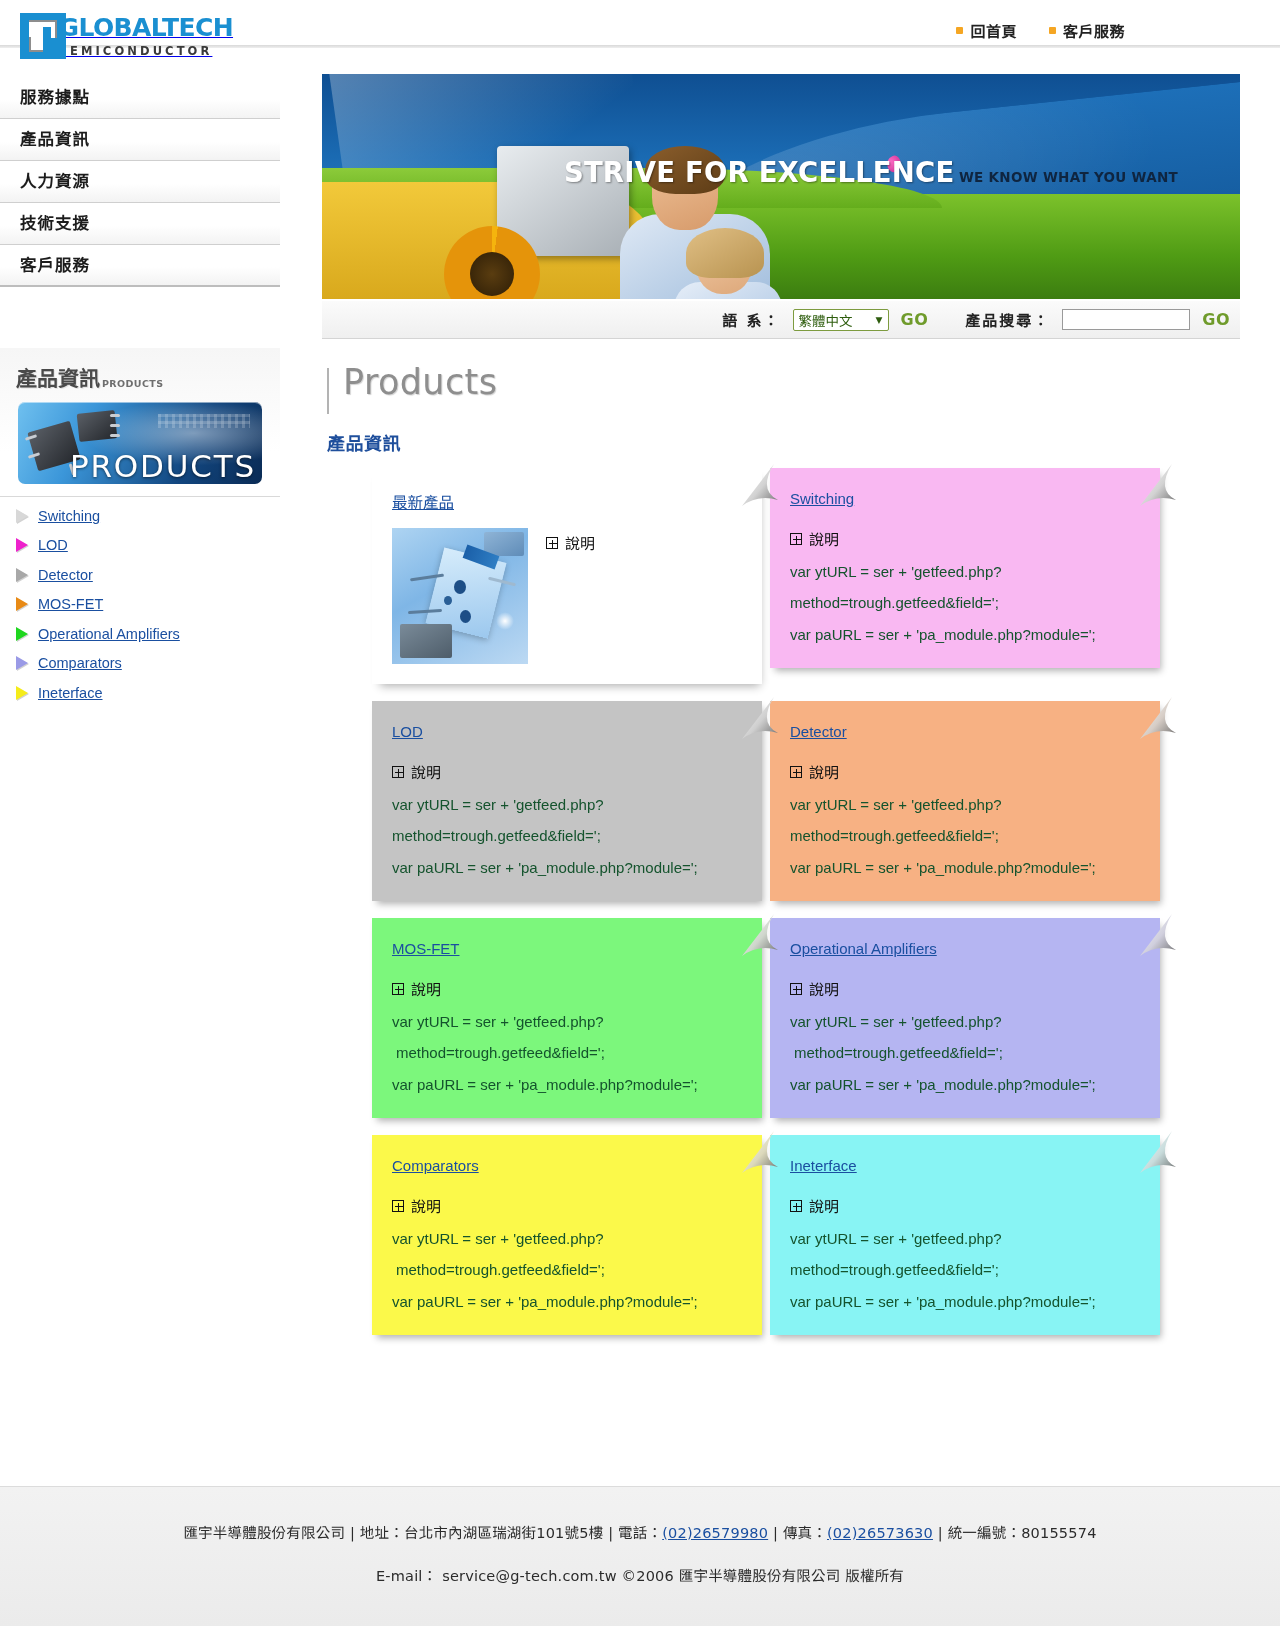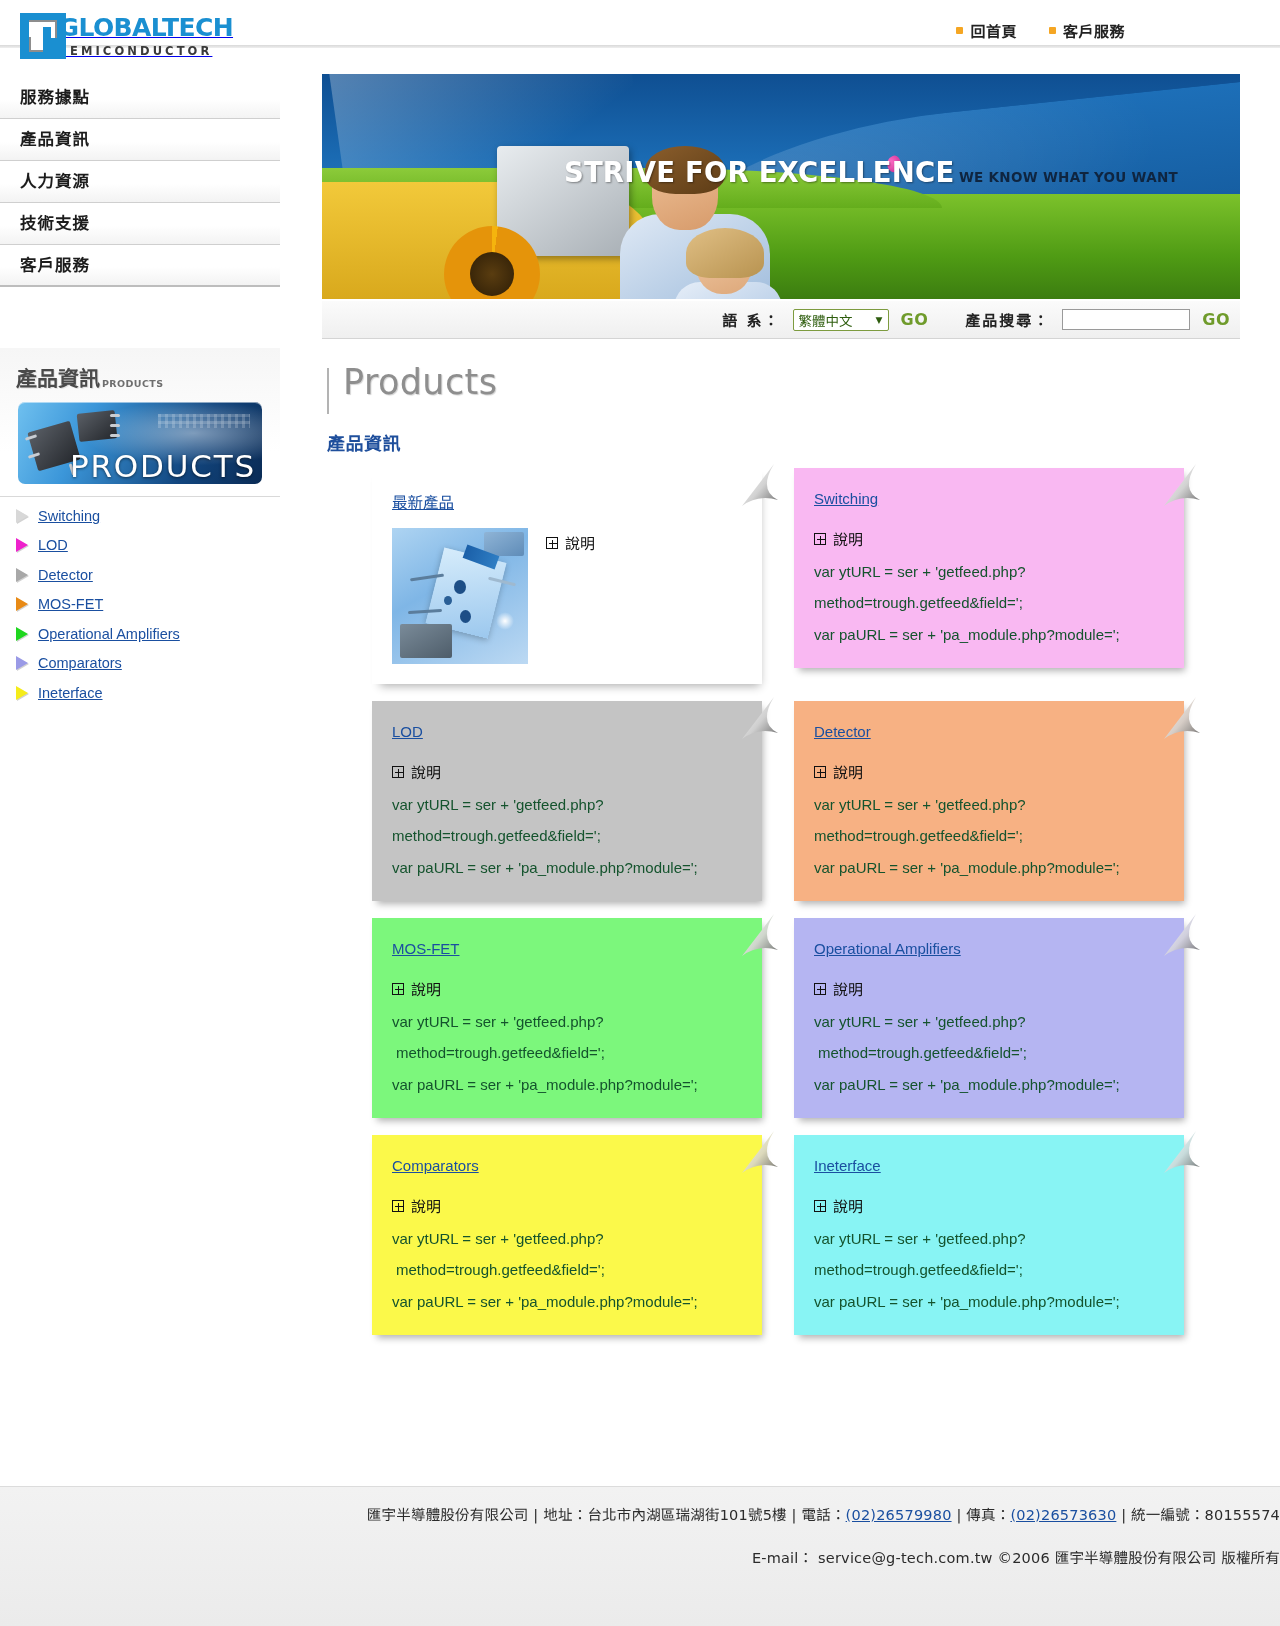--- a/index.html
+++ b/index.html
@@ -310,21 +310,21 @@
   .subhead {
     position: absolute; left: 5px; top: 429px;
     font-size: 18px; font-weight: 800; color: #1f4f9c; letter-spacing: .5px;
     font-family: "DejaVu Sans", sans-serif;
   }
 
   
   .grid {
     position: absolute; left: 50px; top: 468px; width: 850px;
   }
-  .grow { display: flex; gap: 24px; margin-bottom: 17px; position: relative; }
+  .grow { display: flex; gap: 0; margin-bottom: 17px; position: relative; }
   .cell { position: relative; width: 398px; }
 
   .curl {
     position: absolute; right: -16px; top: -8px; width: 58px; height: 58px;
     z-index: 5; pointer-events: none;
   }
 
   .card {
     position: relative; width: 390px; min-height: 200px;
     padding: 22px 20px 20px 20px;
@@ -388,21 +388,21 @@
   .thumb .flare {
     position:absolute; left:104px; top:84px; width:18px; height:18px; border-radius:50%;
     background: radial-gradient(circle,#ffffff 0%, rgba(255,255,255,0) 70%);
   }
 
   
   .footer {
     position: absolute; left: 0; top: 1486px; width: 1280px; height: 140px;
     background: linear-gradient(to bottom,#f2f2f2 0%, #ebebeb 100%);
     border-top: 1px solid #dcdcdc;
-    text-align: right; padding-top: 16px;
+    text-align: center; padding-top: 34px;
   }
   .footer .fl {
     font-size: 14.5px; color: #2b2b2b; letter-spacing: .2px;
     font-family: "DejaVu Sans", sans-serif;
   }
   .footer .fl2 { margin-top: 22px; }
   .footer a.flink { color: #1a4fa0; text-decoration: underline; }
   .footer .mailv { color:#2b2b2b; }
 </style>
 </head>

